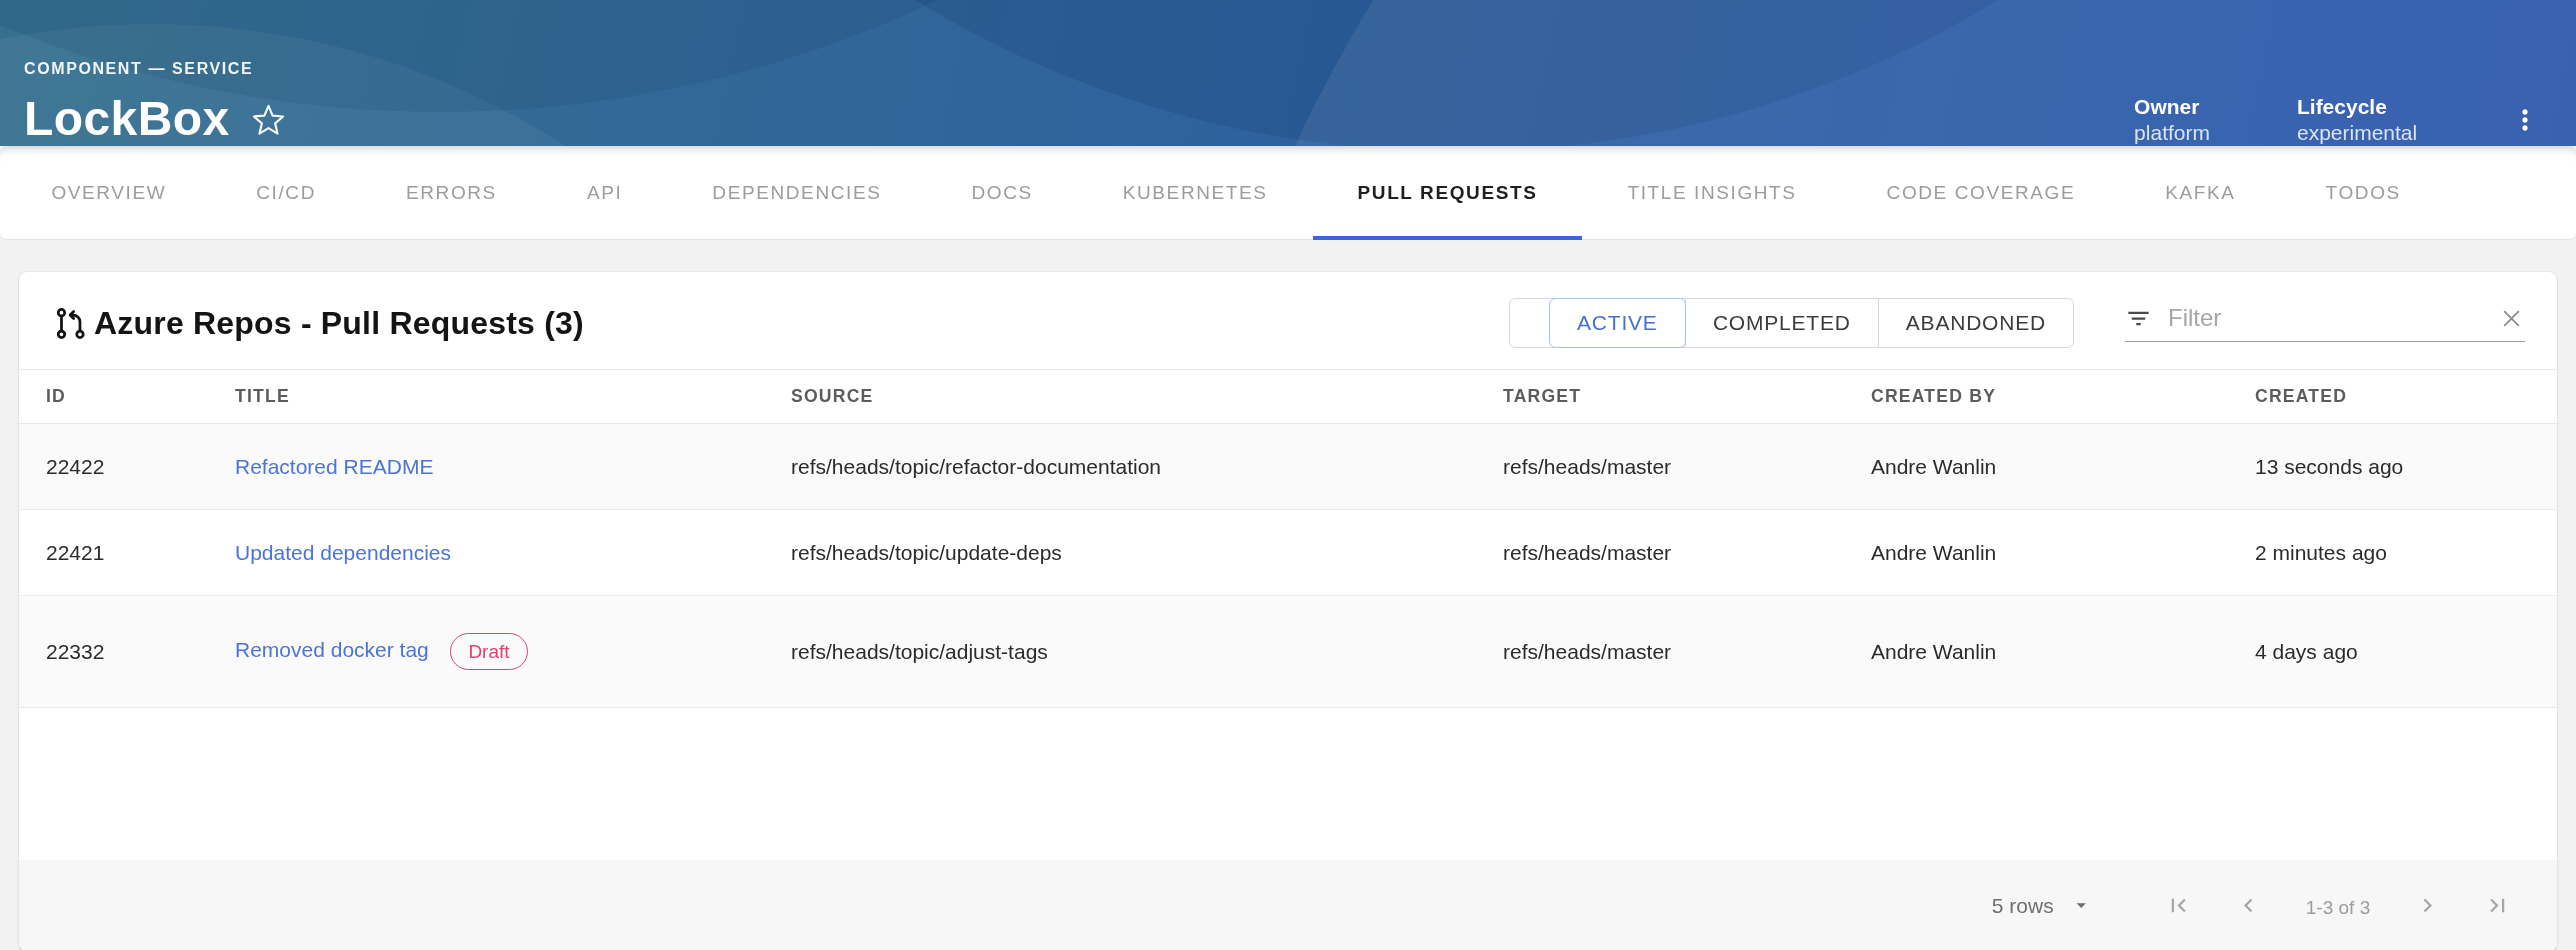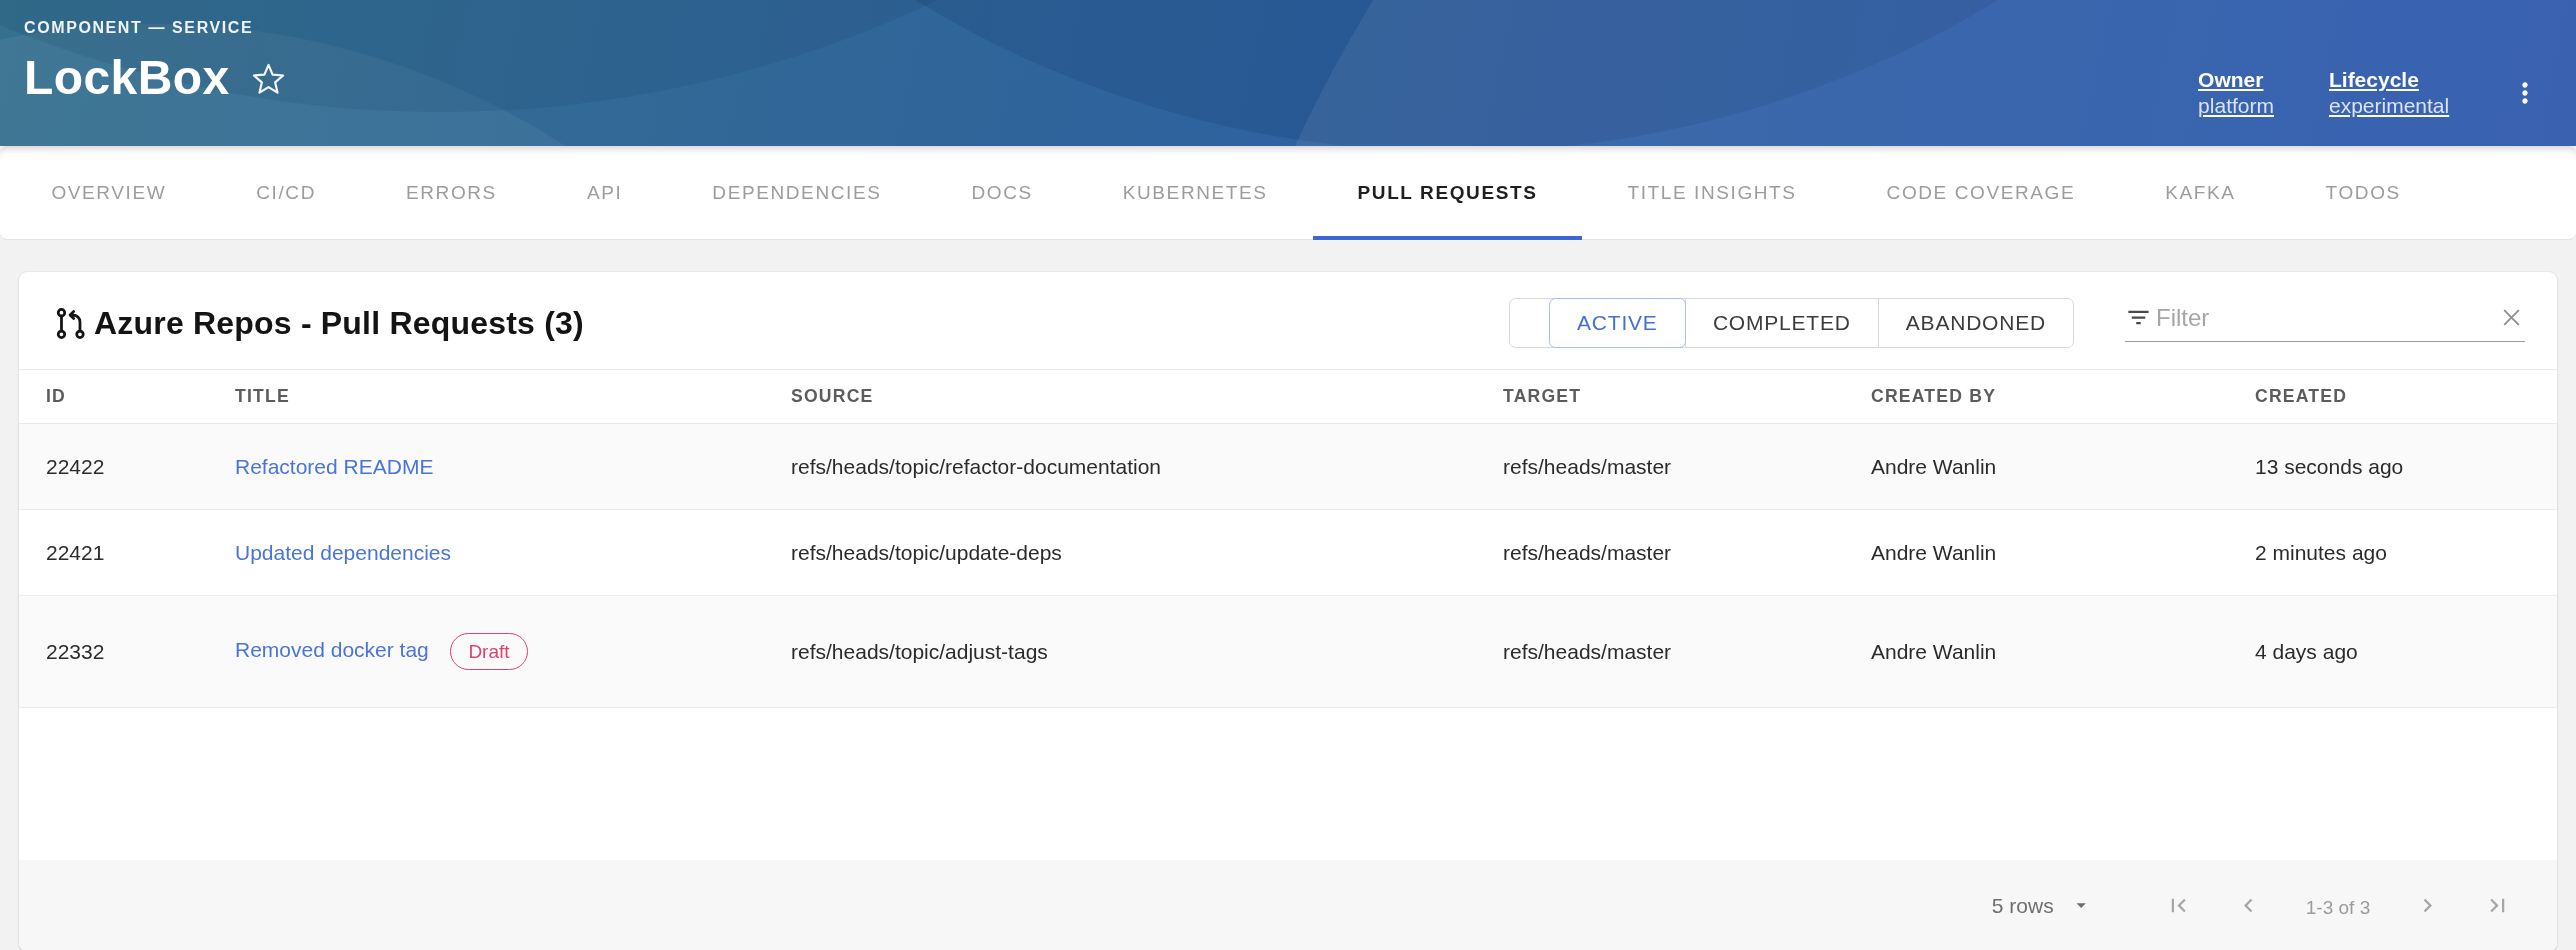--- a/index.html
+++ b/index.html
@@ -21,29 +21,30 @@
   .hshape { position: absolute; border-radius: 50%; pointer-events: none; }
   .hshape.s1 { width: 2081px; height: 2081px; background: rgba(11, 44, 92, 0.16); left: 416px; top: -1929px; }
   .hshape.s2 { width: 2882px; height: 2882px; background: rgba(255,255,255,0.07); left: 1161px; top: -688px; transform: rotate(10deg); }
   .hshape.s3 { width: 1521px; height: 1521px; background: rgba(255,255,255,0.05); left: -608px; top: 24px; }
   .hshape.s4 { width: 2321px; height: 2321px; background: rgba(10, 40, 75, 0.10); left: -720px; top: -2209px; }
   .header-inner {
     position: relative; z-index: 2;
     height: 100%;
     display: flex; justify-content: space-between;
     padding: 19px 35px 0 24px;
+    align-items: flex-end;
   }
   .eyebrow {
     font-size: 16px; font-weight: 700; letter-spacing: 1.6px;
     color: rgba(255,255,255,0.92);
   }
   .title-row { display: flex; align-items: center; margin-top: 13px; }
   .page-title { font-size: 48px; font-weight: 700; letter-spacing: 0.4px; }
   .star-btn { margin-left: 21px; margin-top: 4.8px; cursor: pointer; display: inline-flex; }
-  .header-right { display: flex; align-items: center; gap: 55px; margin-top: 21px; text-decoration: underline; }
+  .header-right { display: flex; align-items: center; gap: 87px; margin-top: 21px; }
   .meta-block { line-height: 1.25; }
   .meta-label { font-size: 21px; font-weight: 700; color: #ffffff; }
   .meta-value { font-size: 21px; color: rgba(255,255,255,0.82); }
   .kebab { cursor: pointer; display: inline-flex; margin-left: 4.8px; }
 
   
   .tabbar {
     height: 94px; background: #fff;
     display: flex; padding-left: 6.4px;
     border-bottom: 0.8px solid #e2e2e2;
@@ -90,21 +91,21 @@
     font-family: inherit; cursor: pointer; white-space: nowrap;
   }
   .seg-btn:first-child { border-left: none; }
   .seg-btn.selected {
     color: #4570d2;
     border: 0.8px solid #a7c0e8; border-radius: 6.4px;
     margin: -0.8px; position: relative; z-index: 1; background: #fff;
   }
 
   .filter-box {
-    width: 400px; display: flex; align-items: center; gap: 4px;
+    width: 400px; display: flex; align-items: flex-end; gap: 16px;
     border-bottom: 1.6px solid #9b9b9b; padding-bottom: 9.6px;
   }
   .filter-input {
     border: none; outline: none; flex: 1; font-size: 24px;
     font-family: inherit; color: #333; background: transparent; min-width: 0;
   }
   .filter-input::placeholder { color: #a6a6a6; }
   .icon-btn { cursor: pointer; display: inline-flex; }
 
   

